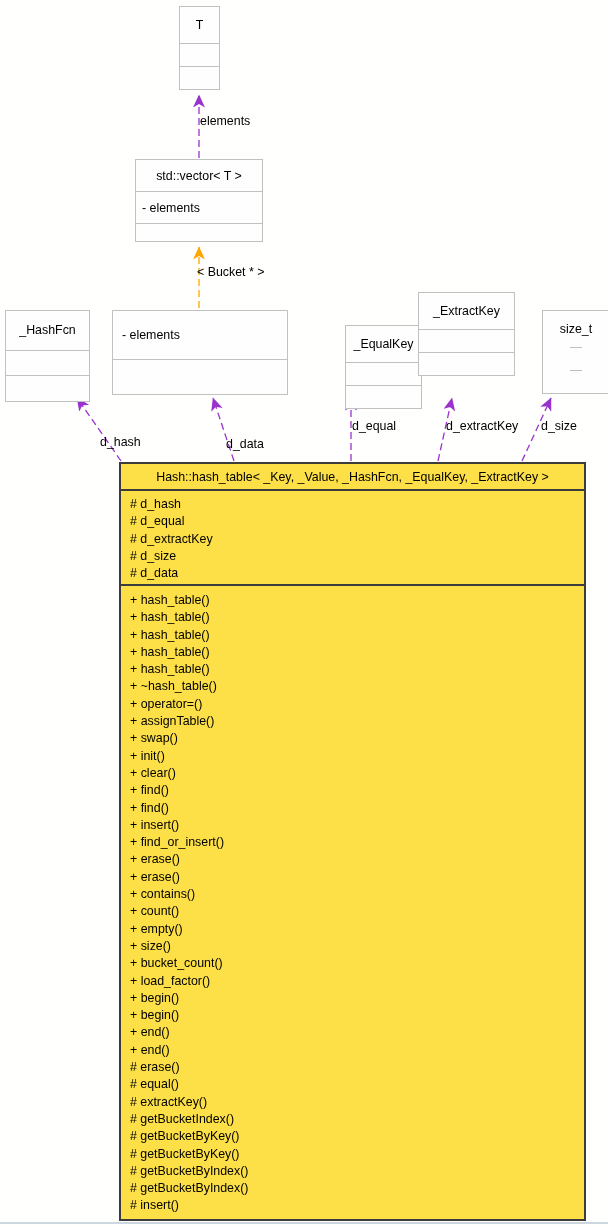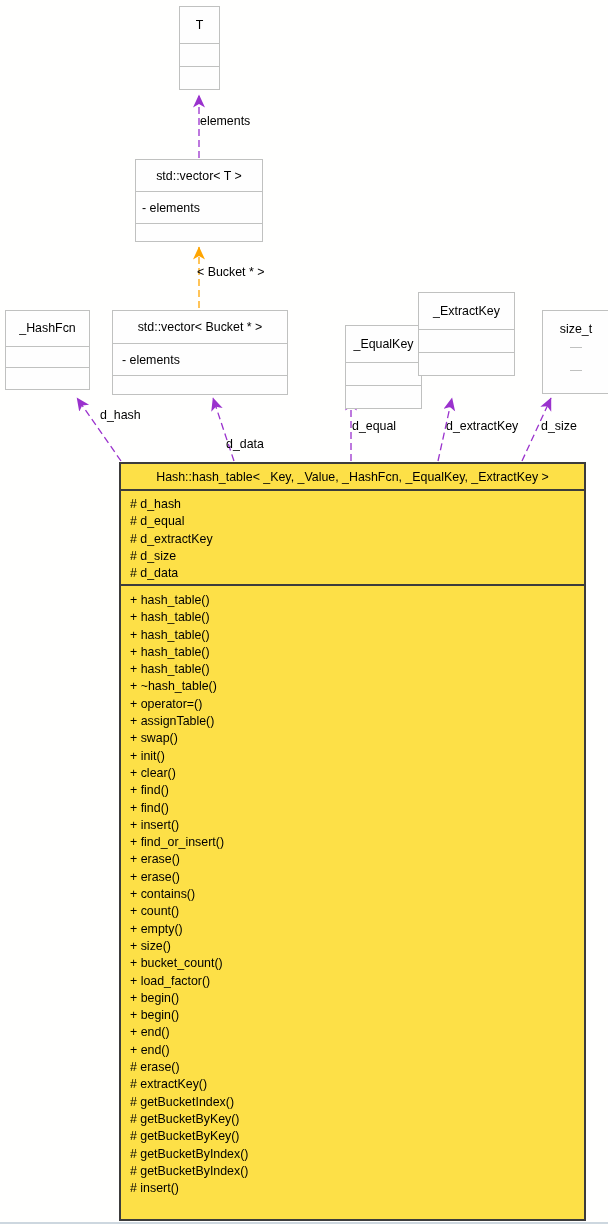--- a/index.html
+++ b/index.html
@@ -101,46 +101,45 @@
     <line x1="199" y1="308" x2="199" y2="247" stroke="#ffa500" stroke-width="1.3" stroke-dasharray="7,4" marker-end="url(#arrow-orange)"></line>
     <line x1="121" y1="461" x2="77" y2="398" stroke="#9a32cd" stroke-width="1.3" stroke-dasharray="7,4" marker-end="url(#arrow-purple)"></line>
     <line x1="234" y1="461" x2="213" y2="398" stroke="#9a32cd" stroke-width="1.3" stroke-dasharray="7,4" marker-end="url(#arrow-purple)"></line>
     <line x1="351" y1="461" x2="351" y2="398" stroke="#9a32cd" stroke-width="1.3" stroke-dasharray="7,4" marker-end="url(#arrow-purple)"></line>
     <line x1="438" y1="461" x2="452" y2="398" stroke="#9a32cd" stroke-width="1.3" stroke-dasharray="7,4" marker-end="url(#arrow-purple)"></line>
     <line x1="522" y1="461" x2="551" y2="398" stroke="#9a32cd" stroke-width="1.3" stroke-dasharray="7,4" marker-end="url(#arrow-purple)"></line>
   </svg>
 
   <div class="edge-label" style="left:200px; top:114px;">elements</div>
   <div class="edge-label" style="left:197px; top:265px;">&lt; Bucket * &gt;</div>
-  <div class="edge-label" style="left:100px; top:408px;">d_hash</div>
+  <div class="edge-label" style="left:100px; top:435px;">d_hash</div>
   <div class="edge-label" style="left:226px; top:437px;">d_data</div>
   <div class="edge-label" style="left:352px; top:419px;">d_equal</div>
   <div class="edge-label" style="left:446px; top:419px;">d_extractKey</div>
   <div class="edge-label" style="left:541px; top:419px;">d_size</div>
 
   <div class="uml-node" style="left:179px; top:6px; width:41px; height:84px;">
     <div class="comp title">T</div>
     <div class="comp"></div>
     <div class="comp"></div>
   </div>
 
   <div class="uml-node" style="left:135px; top:159px; width:128px; height:83px;">
     <div class="comp title">std::vector&lt; T &gt;</div>
     <div class="comp">- elements</div>
     <div class="comp"></div>
   </div>
 
-  <div class="uml-node" style="left:5px; top:310px; width:85px; height:80px;">
+  <div class="uml-node" style="left:5px; top:310px; width:85px; height:92px;">
     <div class="comp title">_HashFcn</div>
     <div class="comp"></div>
     <div class="comp"></div>
   </div>
 
   <div class="uml-node" style="left:112px; top:310px; width:176px; height:85px;">
-    <div class="comp title">std::vector&lt; Bucket * &gt;</div>
     <div class="comp" style="padding-left:9px;">- elements</div>
     <div class="comp"></div>
   </div>
 
   <div class="uml-node" style="left:309px; top:325px; width:77px; height:84px;margin-left:36px;">
     <div class="comp title">_EqualKey</div>
     <div class="comp"></div>
     <div class="comp"></div>
   </div>
 
@@ -187,20 +186,21 @@
         <div class="member-line">+ count()</div>
         <div class="member-line">+ empty()</div>
         <div class="member-line">+ size()</div>
         <div class="member-line">+ bucket_count()</div>
         <div class="member-line">+ load_factor()</div>
         <div class="member-line">+ begin()</div>
         <div class="member-line">+ begin()</div>
         <div class="member-line">+ end()</div>
         <div class="member-line">+ end()</div>
         <div class="member-line"># erase()</div>
+        <div class="member-line"># equal()</div>
         <div class="member-line"># extractKey()</div>
         <div class="member-line"># getBucketIndex()</div>
         <div class="member-line"># getBucketByKey()</div>
         <div class="member-line"># getBucketByKey()</div>
         <div class="member-line"># getBucketByIndex()</div>
         <div class="member-line"># getBucketByIndex()</div>
         <div class="member-line"># insert()</div>
       </div>
   </div>
 

